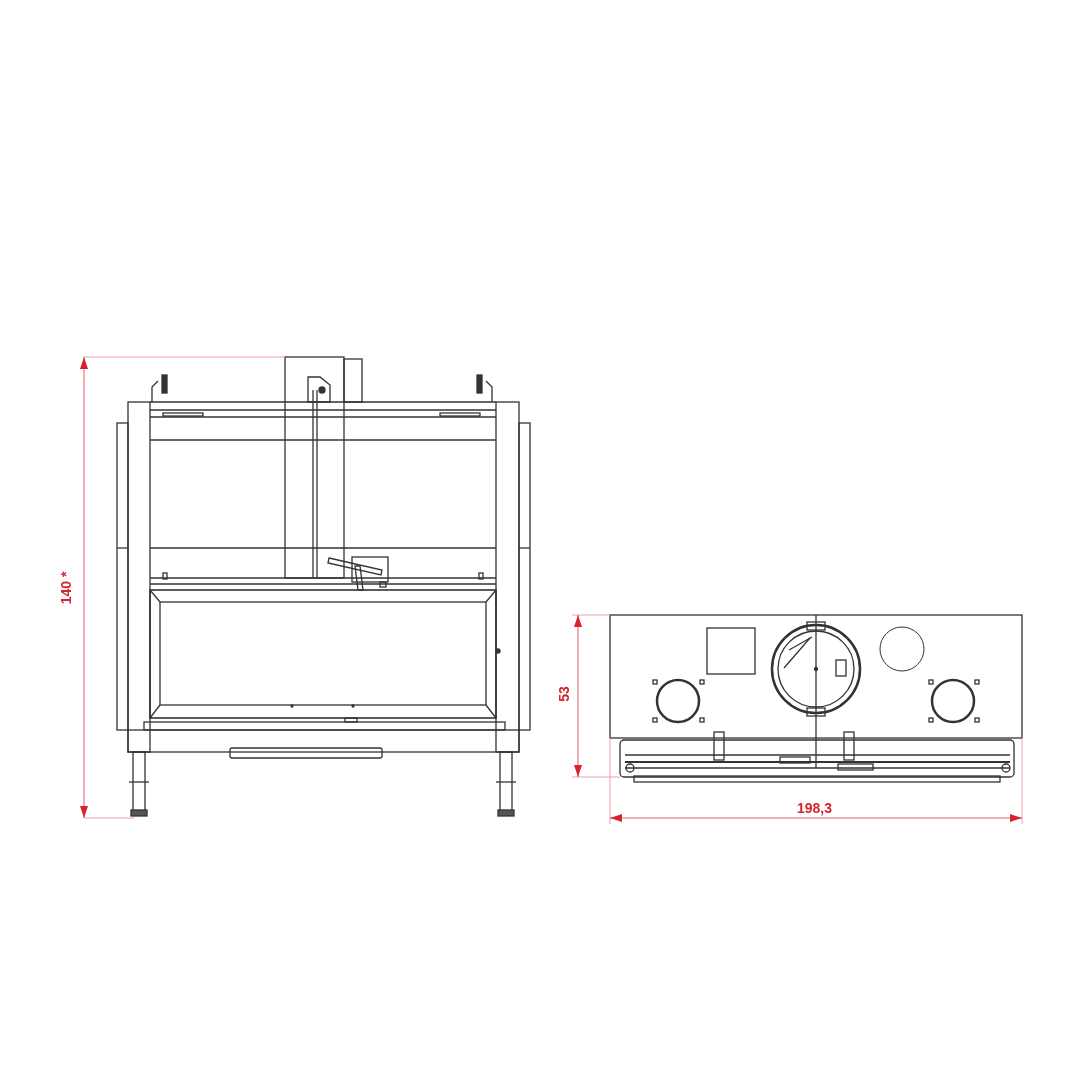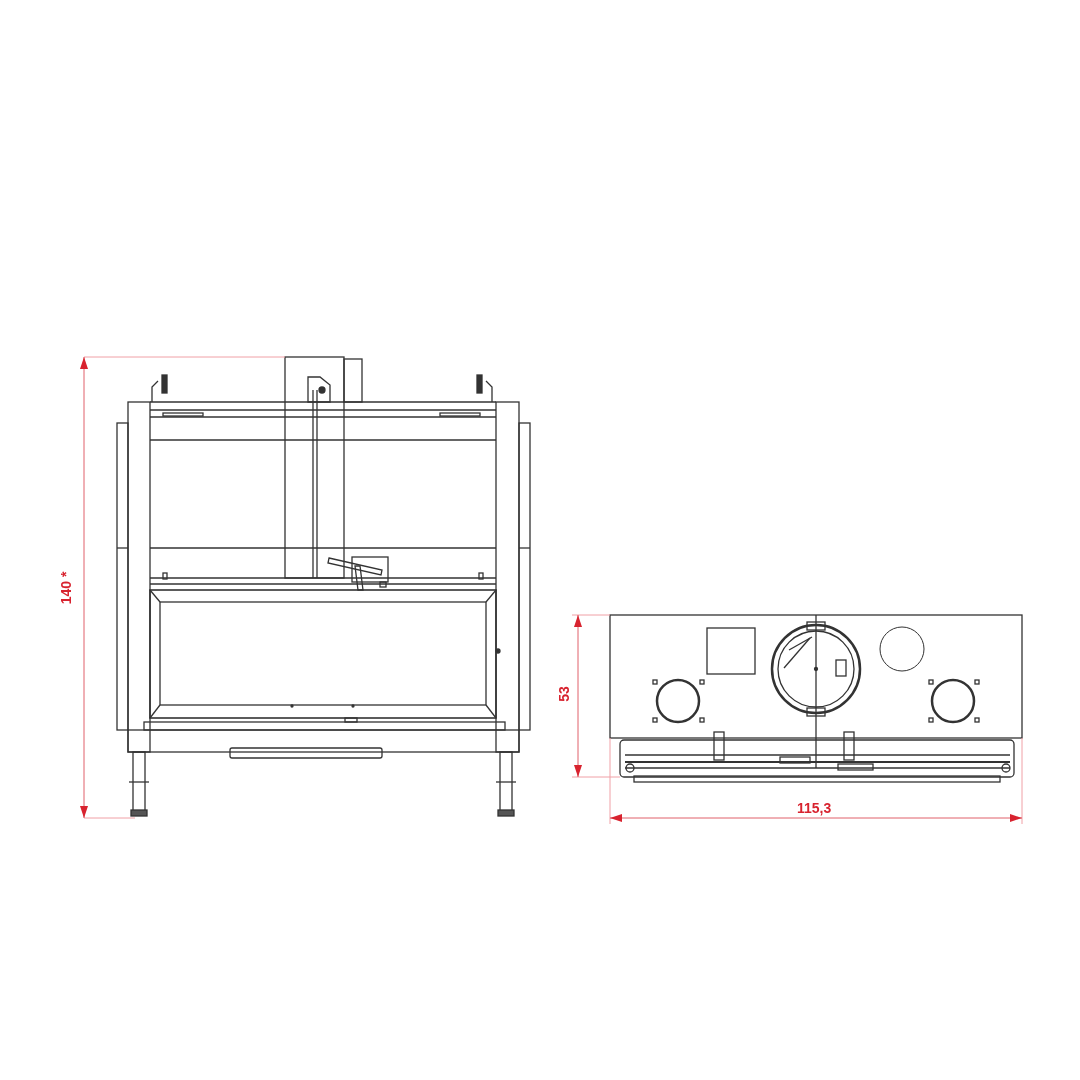--- a/index.html
+++ b/index.html
@@ -137,13 +137,13 @@
     <line x1="610" y1="738" x2="610" y2="824" stroke="#f0a0a6"></line>
     <line x1="1022" y1="738" x2="1022" y2="824" stroke="#f0a0a6"></line>
     <line x1="610" y1="818" x2="1022" y2="818"></line>
     <polygon points="610,818 622,814 622,822" stroke="none"></polygon>
     <polygon points="1022,818 1010,814 1010,822" stroke="none"></polygon>
   </g>
 </svg>
 
 <div class="dim-label rot" style="left:50px; top:580px;">140 *</div>
 <div class="dim-label rot" style="left:556px; top:686px;">53</div>
-<div class="dim-label" style="left:797px; top:800px;">115,3</div>
+<div class="dim-label" style="left:797px; top:800px;">198,3</div>
 
 </body></html>

